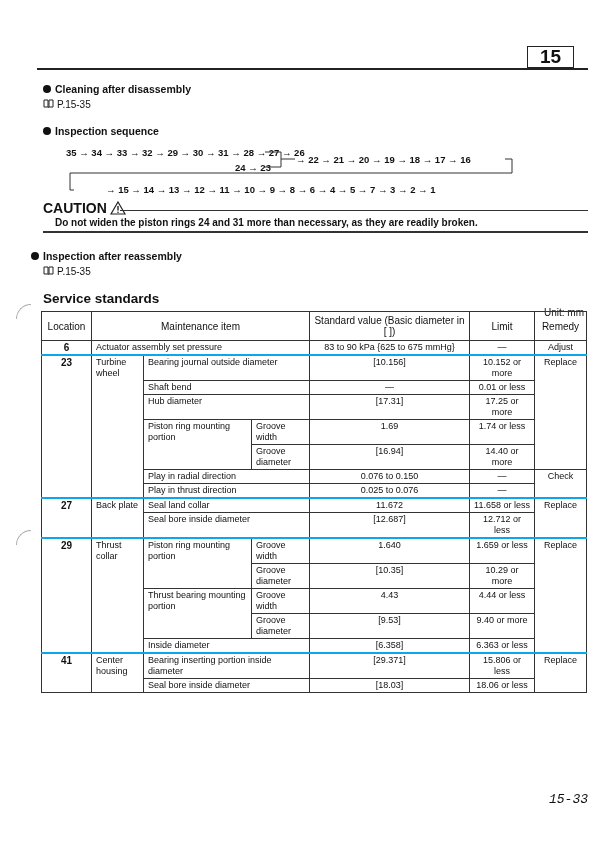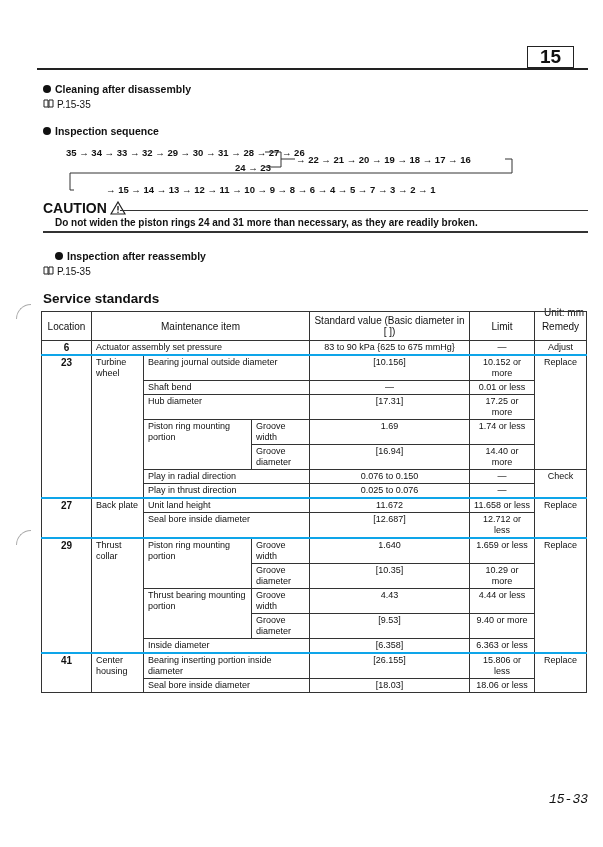--- a/index.html
+++ b/index.html
@@ -66,21 +66,21 @@
   <svg width="16" height="14" viewBox="0 0 16 14">
     <path d="M8 1 L15 13 H1 Z" fill="none" stroke="#222" stroke-width="1.2"></path>
     <line x1="8" y1="5" x2="8" y2="9.5" stroke="#222" stroke-width="1.4"></line>
     <circle cx="8" cy="11.3" r="0.8" fill="#222"></circle>
   </svg>
 </div>
 <div class="abs caution-line" style="left:120px;top:210px;width:468px;"></div>
 <div class="abs caution-text" style="left:55px;top:217px;">Do not widen the piston rings 24 and 31 more than necessary, as they are readily broken.</div>
 <div class="abs caution-line" style="left:43px;top:231px;width:545px;height:1.5px;"></div>
 
-<div class="abs bullet-head" style="left:55px;top:250px;">
+<div class="abs bullet-head" style="left:31px;top:250px;">
   <span class="dot"></span>
   <span>Inspection after reassembly</span>
 </div>
 <div class="abs ref" style="left:43px;top:266px;">
   <svg class="book-icon" viewBox="0 0 11 9">
       <path d="M1 1 H5 V8 H1 Z M6 1 H10 V8 H6 Z M5 8 Q5.5 9 6 8" fill="none" stroke="#222" stroke-width="1"></path>
     </svg>
   <span>P.15-35</span>
 </div>
 
@@ -154,21 +154,21 @@
     </tr>
     <tr>
       <td colspan="2">Play in thrust direction</td>
       <td class="c">0.025 to 0.076</td>
       <td class="c">—</td>
     </tr>
 
     <tr class="thickt">
       <td class="loc" rowspan="2">27</td>
       <td rowspan="2">Back plate</td>
-      <td colspan="2">Unit land height</td>
+      <td colspan="2">Seal land collar</td>
       <td class="c">11.672</td>
       <td class="c">11.658 or less</td>
       <td class="c" rowspan="2">Replace</td>
     </tr>
     <tr>
       <td colspan="2">Seal bore inside diameter</td>
       <td class="c">[12.687]</td>
       <td class="c">12.712 or less</td>
     </tr>
 
@@ -200,21 +200,21 @@
     <tr>
       <td colspan="2">Inside diameter</td>
       <td class="c">[6.358]</td>
       <td class="c">6.363 or less</td>
     </tr>
 
     <tr class="thickt">
       <td class="loc" rowspan="2">41</td>
       <td rowspan="2">Center housing</td>
       <td colspan="2">Bearing inserting portion inside diameter</td>
-      <td class="c">[26.155]</td>
+      <td class="c">[29.371]</td>
       <td class="c">15.806 or less</td>
       <td class="c" rowspan="2">Replace</td>
     </tr>
     <tr>
       <td colspan="2">Seal bore inside diameter</td>
       <td class="c">[18.03]</td>
       <td class="c">18.06 or less</td>
     </tr>
   </tbody>
 </table>

